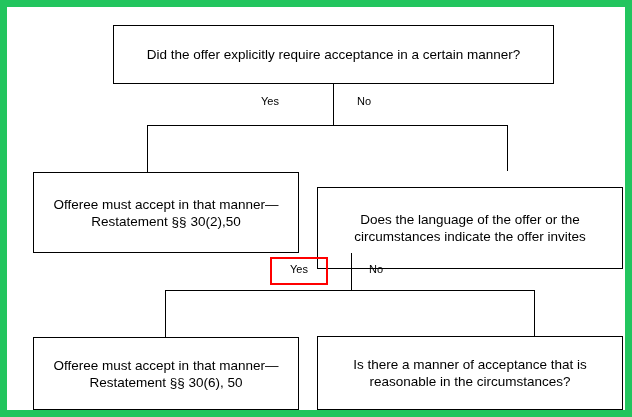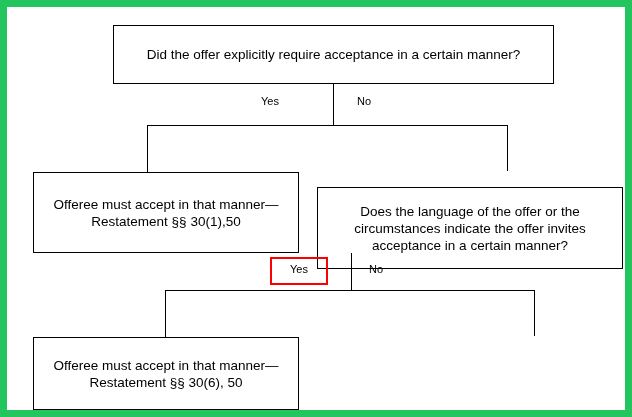--- a/index.html
+++ b/index.html
@@ -70,29 +70,28 @@
   <div class="edge v-edge" style="left:140px; top:118px; height:47px;"></div>
 
   <div class="edge v-edge" style="left:500px; top:118px; height:46px;"></div>
 
   <div class="branch-label" style="left:254px; top:86px;">Yes</div>
   <div class="branch-label" style="left:350px; top:86px;">No</div>
 
   <div class="node" style="left:26px; top:165px; width:266px; height:81px;">
     <span class="txt">
       <span>Offeree must  accept in that manner—</span><br>
-      <span class="ital">Restatement</span><span> §§ 30(1),50</span>
+      <span class="ital">Restatement</span><span> §§ 30(2),50</span>
     </span>
   </div>
 
   <div class="node" style="left:310px; top:180px; width:306px; height:82px;">
     <span class="txt">
       <span>Does the language of the offer or the</span><br>
       <span>circumstances indicate the offer invites</span><br>
-      <span>acceptance in a certain manner?</span>
     </span>
   </div>
 
   <div class="edge v-edge" style="left:344px; top:246px; height:37px;"></div>
 
   <div class="edge h-edge" style="left:158px; top:283px; width:370px;"></div>
 
   <div class="edge v-edge" style="left:158px; top:283px; height:47px;"></div>
 
   <div class="edge v-edge" style="left:527px; top:283px; height:46px;"></div>
@@ -100,16 +99,22 @@
   <div class="branch-label boxed" style="left:263px; top:250px; width:58px; height:28px;">Yes</div>
   <div class="branch-label" style="left:362px; top:254px;">No</div>
 
   <div class="node" style="left:26px; top:330px; width:266px; height:73px;">
     <span class="txt">
       <span>Offeree must accept in that manner—</span><br>
       <span class="ital">Restatement</span><span> §§ 30(6), 50</span>
     </span>
   </div>
 
+  <div class="node" style="left:310px; top:329px; width:306px; height:74px;">
+    <span class="txt">
+      <span>Is there a manner of acceptance that is</span><br>
+      <span>reasonable in the circumstances?</span>
+    </span>
+  </div>
 
   <div class="edge v-edge" style="left:344px; top:403px; height:12px;"></div>
 
 </div>
 
 </body></html>

